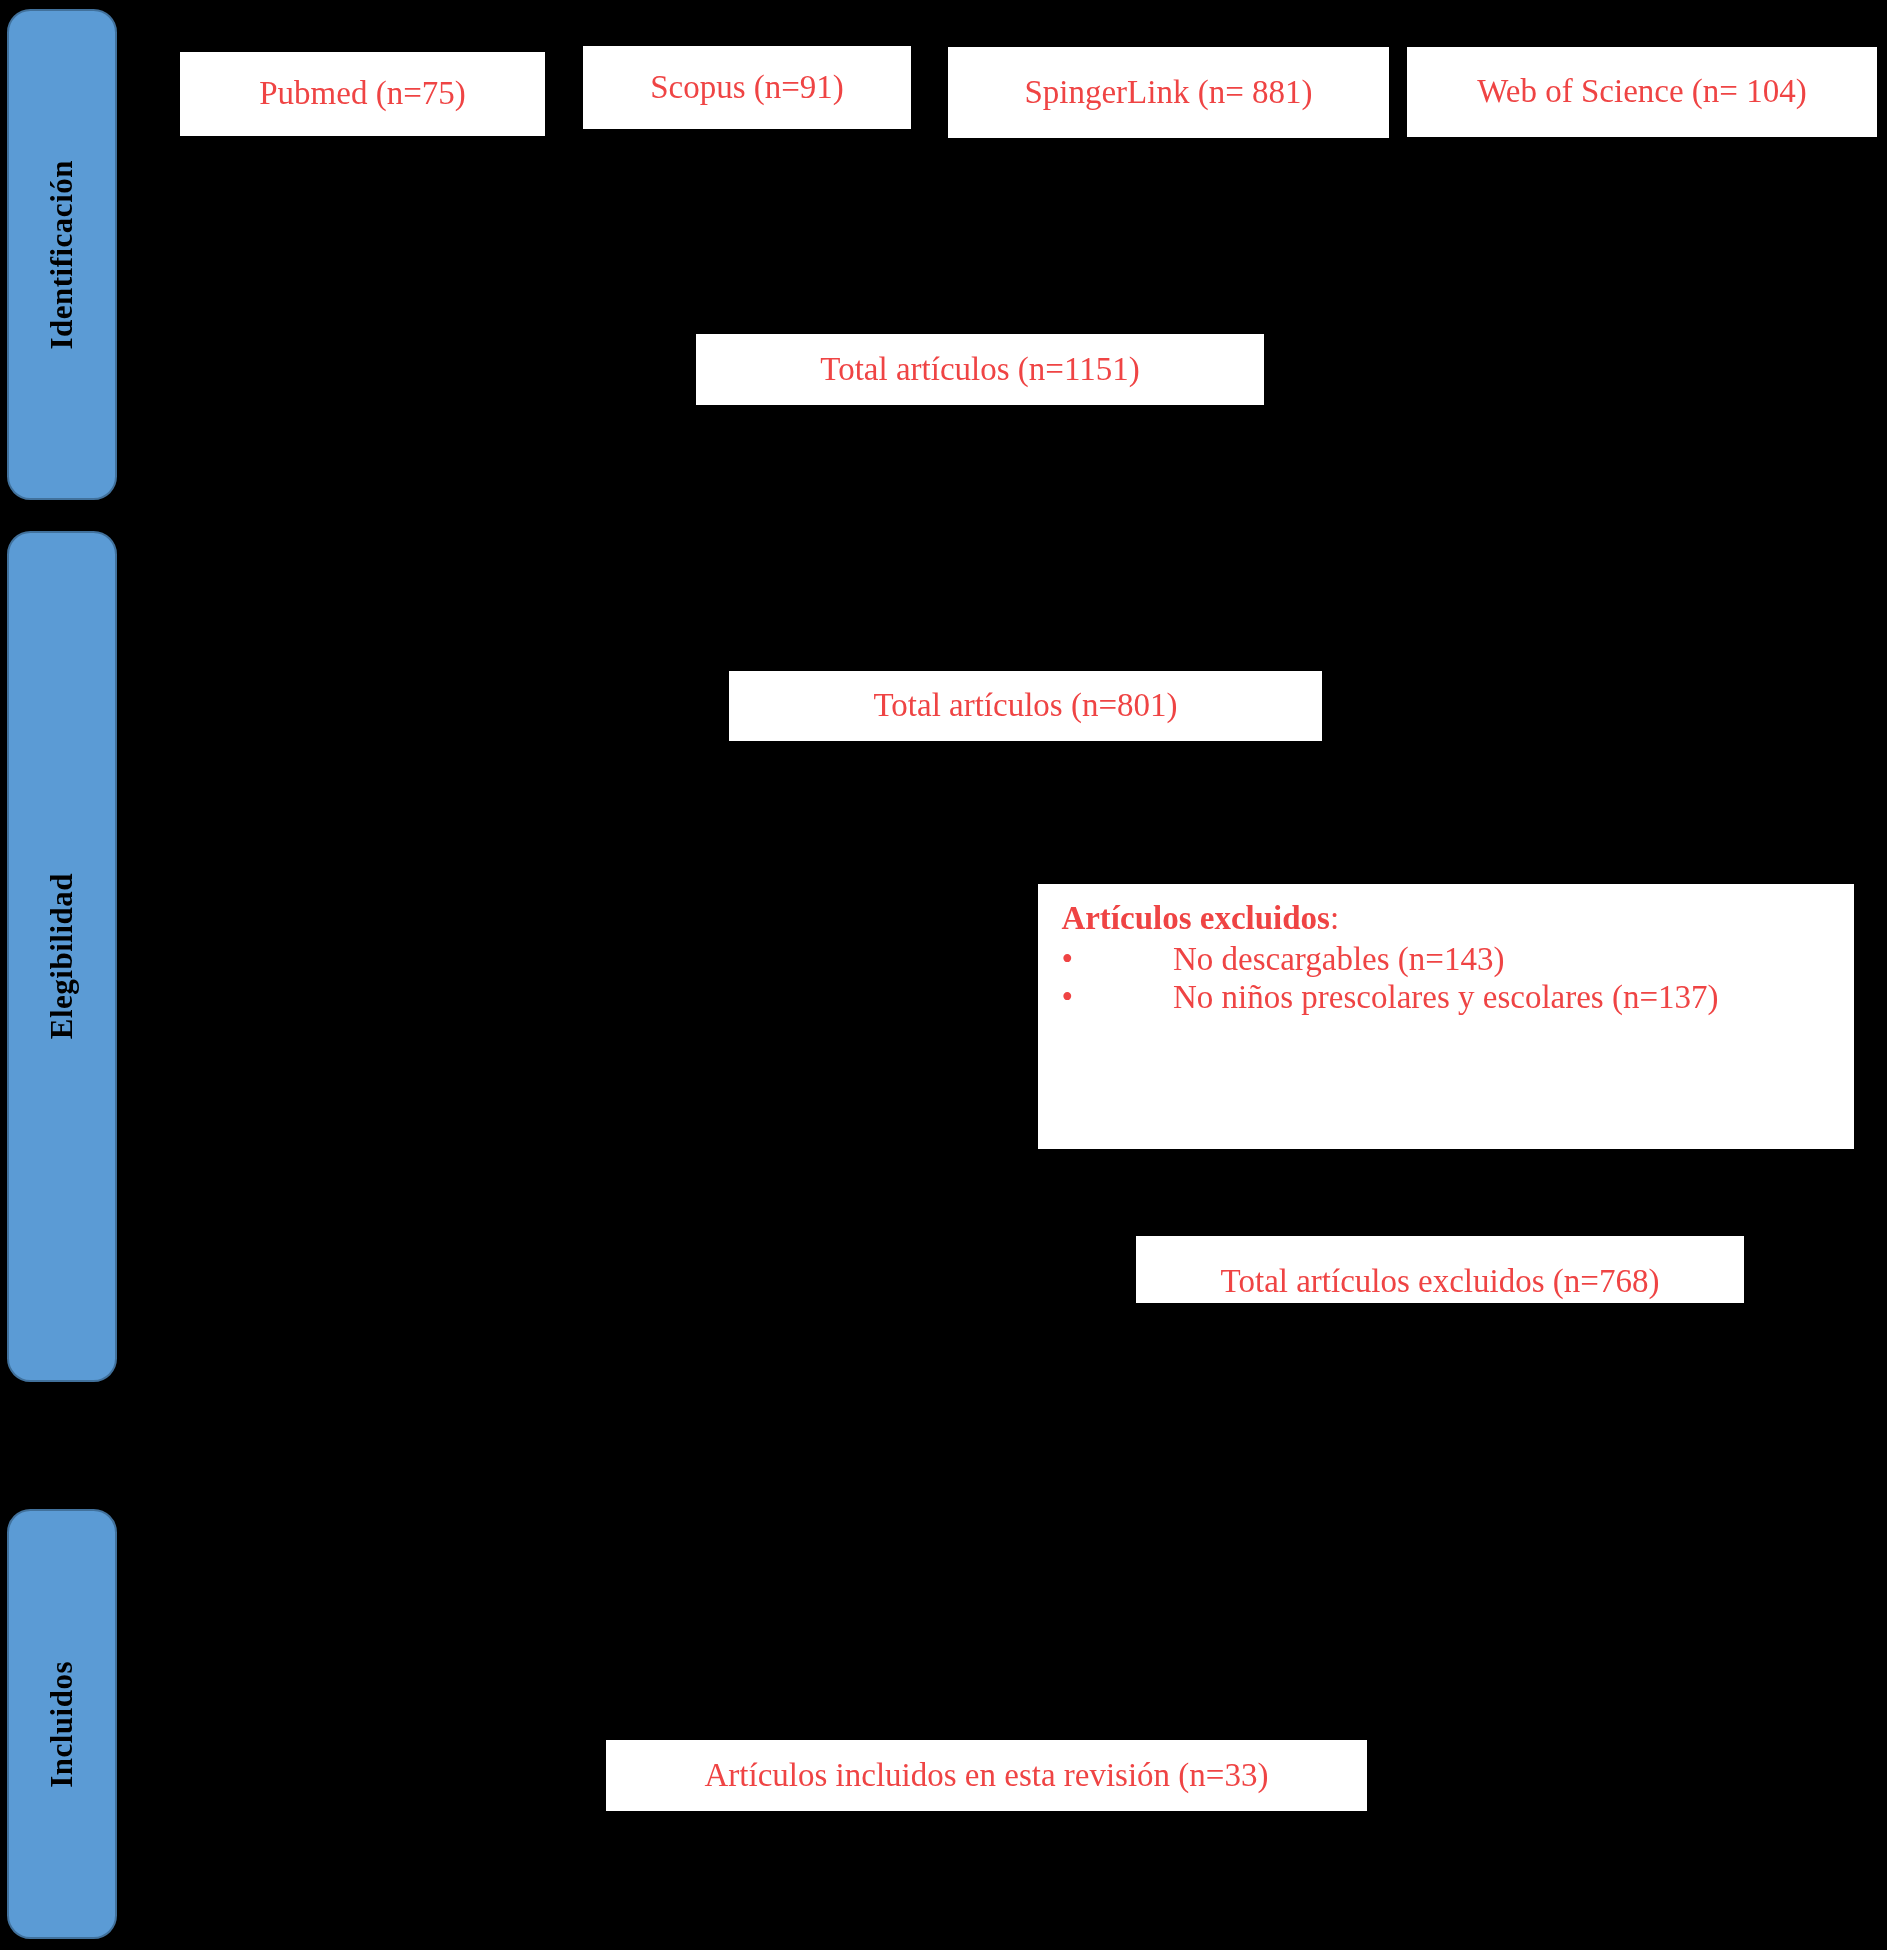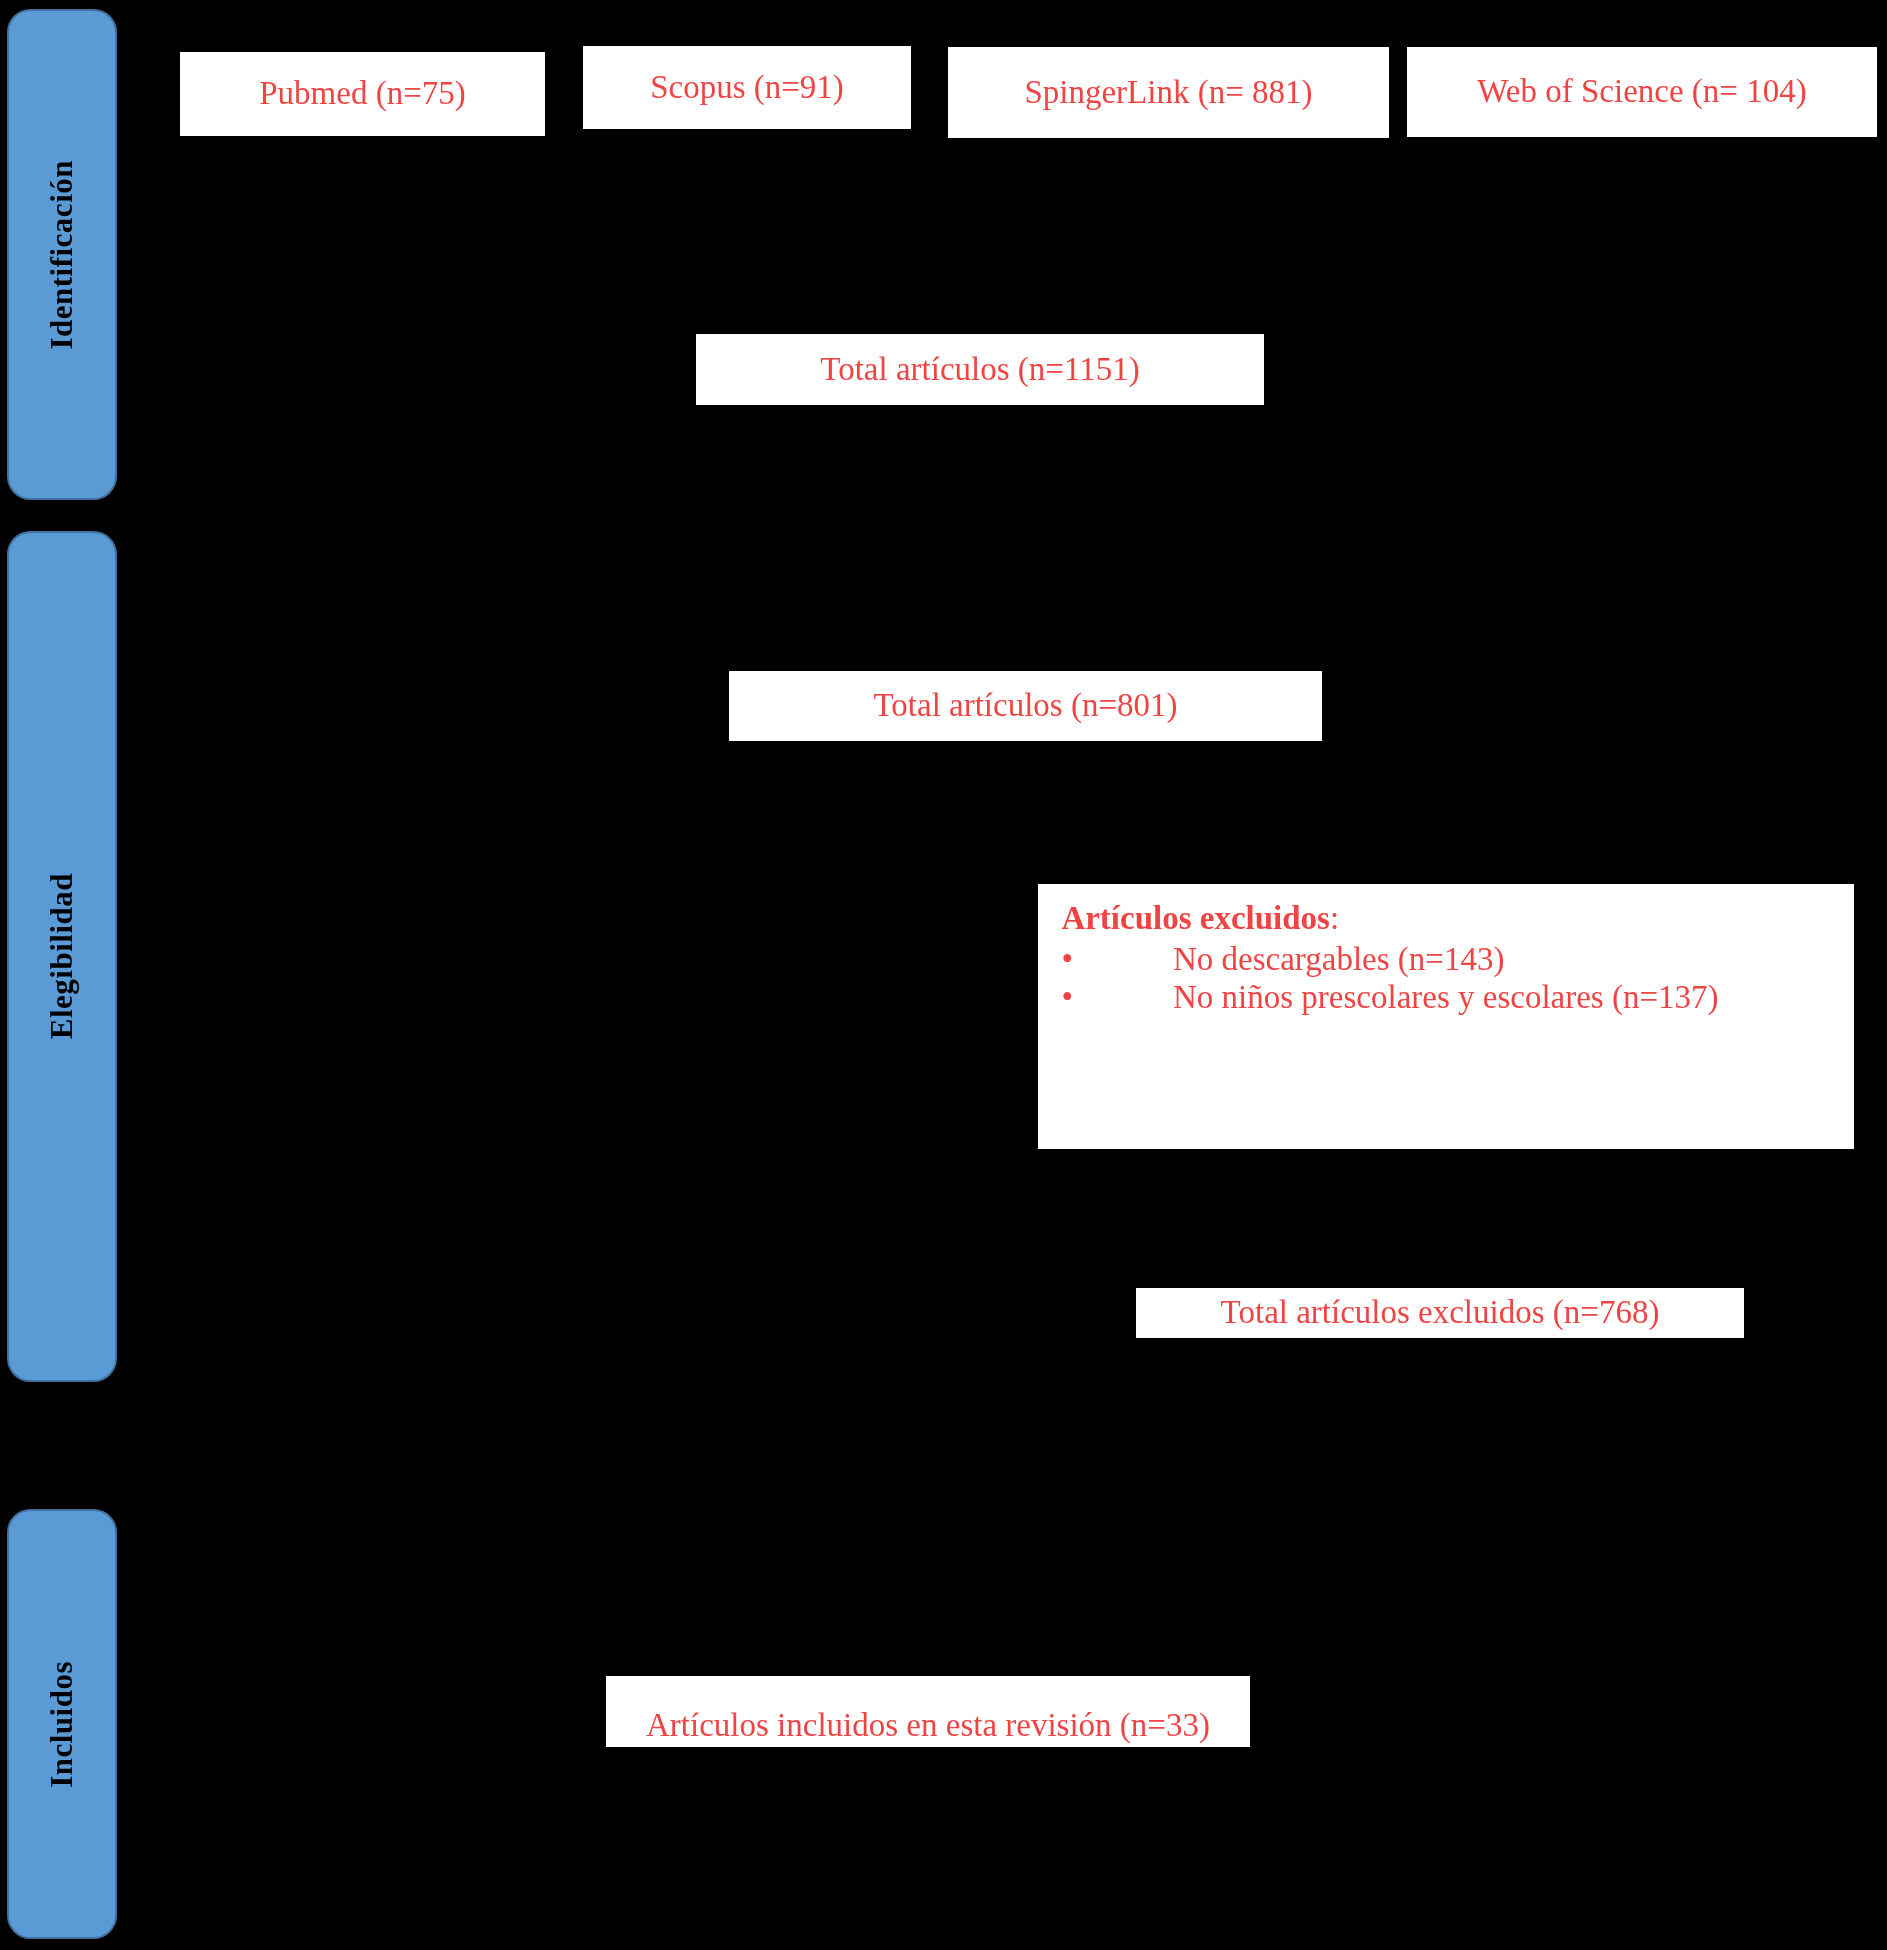--- a/index.html
+++ b/index.html
@@ -96,22 +96,22 @@
     line-height: 1.17;
   }
   .excl-bullet {
     position: absolute;
     left: 23.4px;
     top: 0;
     font-size: 33px;
     line-height: 1.17;
   }
 
-  #box-totalexcl { left: 1136px; top: 1288px; width: 608px; height: 50px; }
-  #box-included  { left: 606px;  top: 1676px; width: 644px; height: 71px; align-items: flex-end; }
+  #box-totalexcl { left: 1136px; top: 1236px; width: 608px; height: 67px; align-items: flex-end; }
+  #box-included  { left: 606px;  top: 1740px; width: 761px; height: 71px; }
 </style>
 </head>
 <body>
 
 <div id="canvas">
 
   <div class="stage-bar" id="bar-identificacion">
     <span class="stage-label">Identificación</span>
   </div>
 

